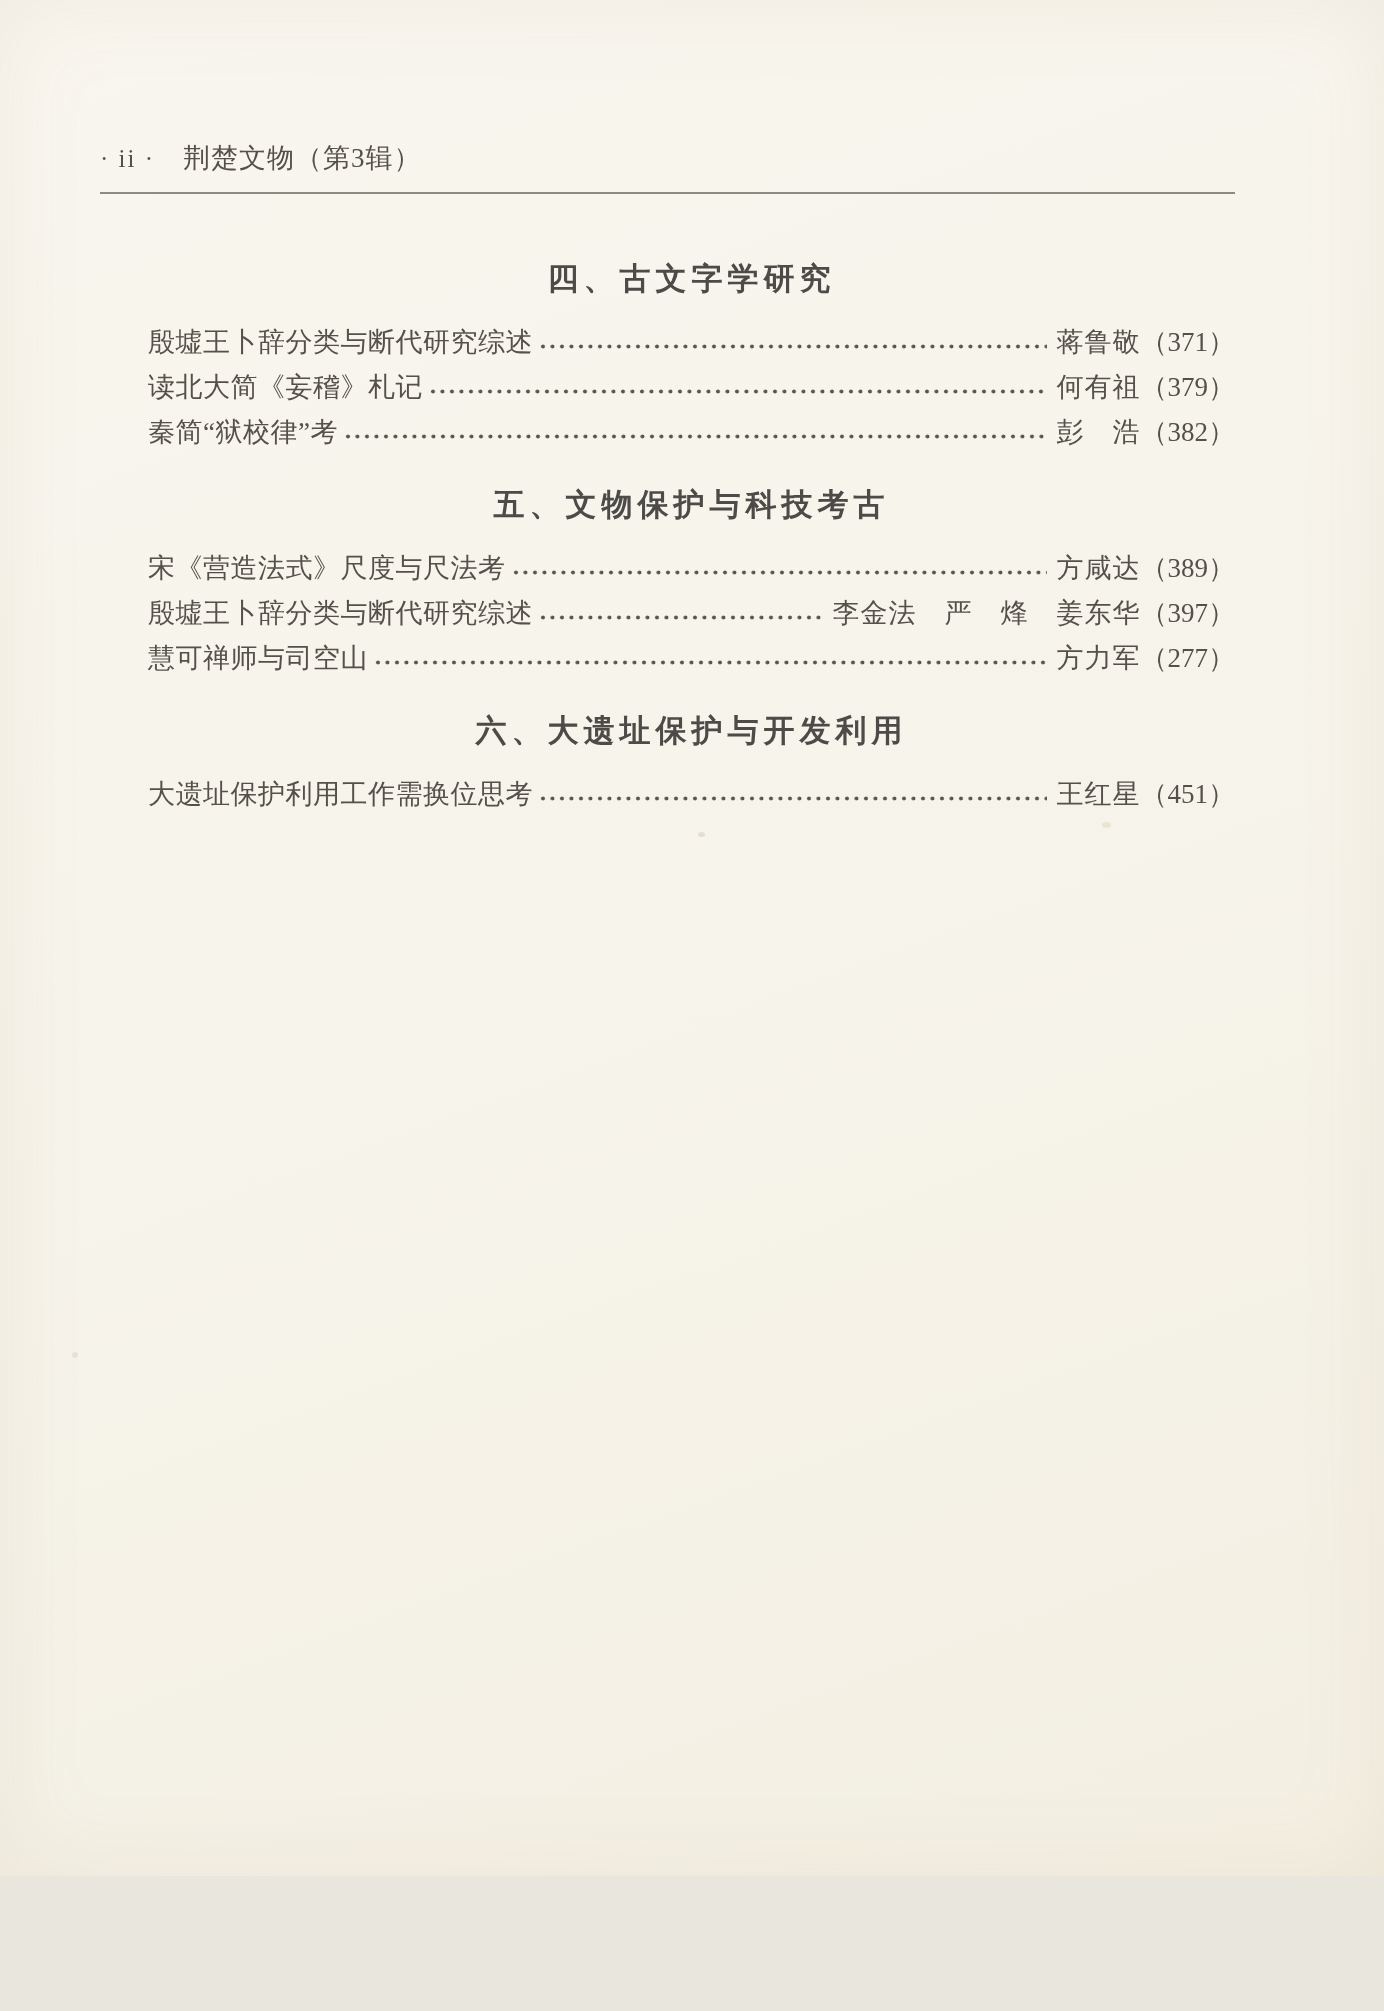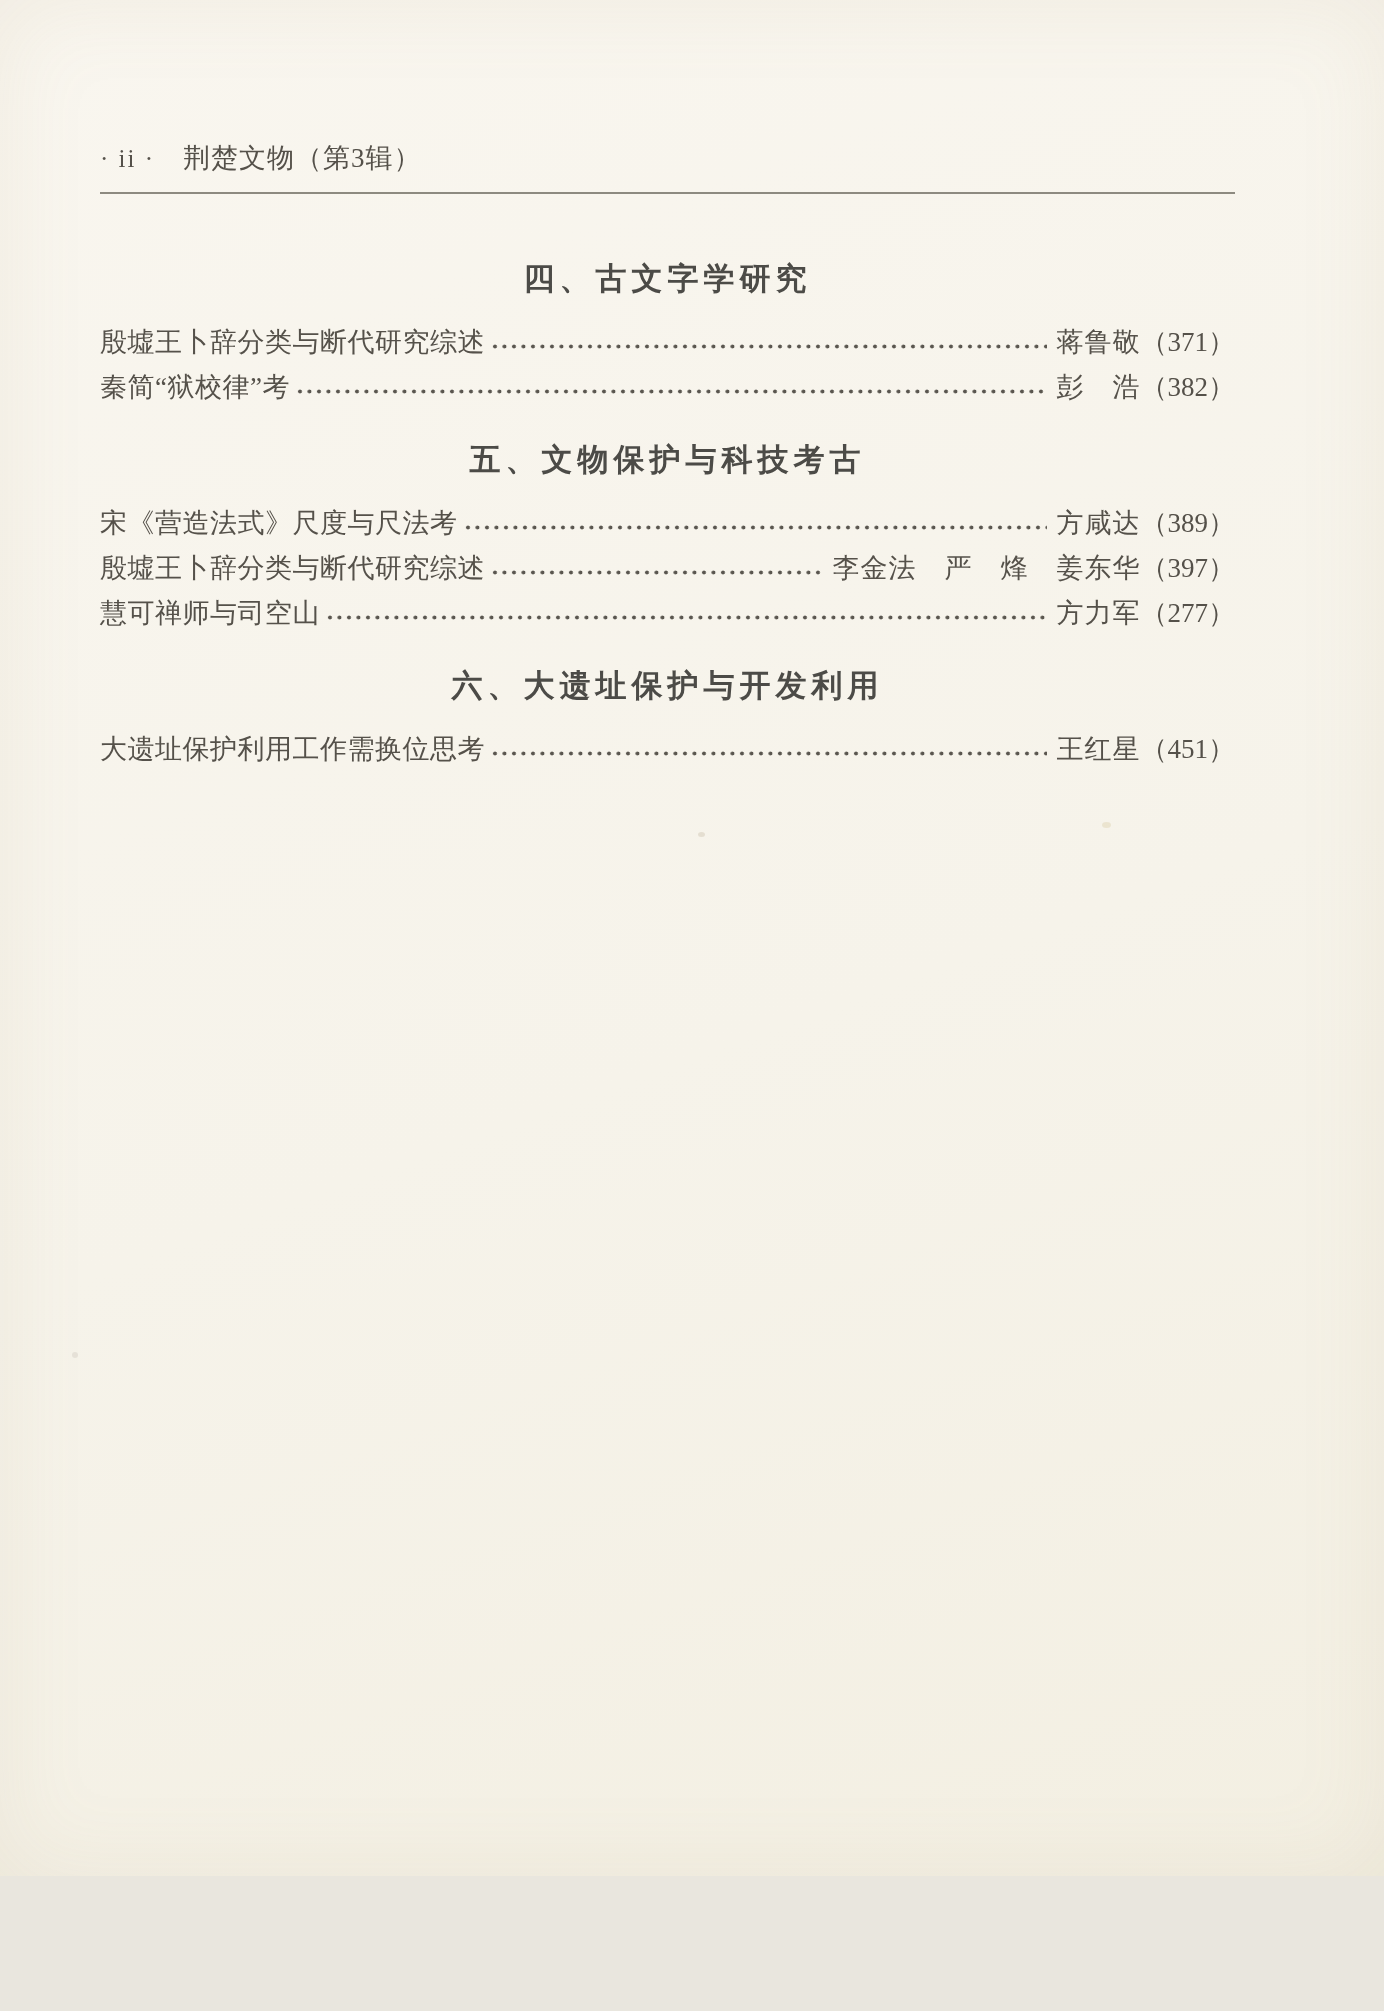--- a/index.html
+++ b/index.html
@@ -33,20 +33,21 @@
     white-space: pre;
   }
   .book-title {
     margin-left: 28px;
     font-size: 27px;
     letter-spacing: 1px;
   }
   
   .toc {
     padding-top: 39px;
+    margin-left: 48px;
   }
   .section-heading {
     margin: 23px 0;
     line-height: 45px;
     text-align: center;
     font-family: "Liberation Sans", "DejaVu Sans", sans-serif;
     font-weight: bold;
     font-size: 31px;
     letter-spacing: 5px;
     color: #4c4b47;
@@ -101,20 +102,26 @@
   <div class="toc-section">
     <div class="section-heading">四、古文字学研究</div>
     <div class="section-entries">
   <div class="toc-entry">
     <span class="entry-title">殷墟王卜辞分类与断代研究综述</span>
     <span class="leader"></span>
     <span class="entry-authors">蒋鲁敬</span>
     <span class="entry-page">（371）</span>
   </div>
 
+  <div class="toc-entry">
+    <span class="entry-title">读北大简《妄稽》札记</span>
+    <span class="leader"></span>
+    <span class="entry-authors">何有祖</span>
+    <span class="entry-page">（379）</span>
+  </div>
 
   <div class="toc-entry">
     <span class="entry-title">秦简“狱校律”考</span>
     <span class="leader"></span>
     <span class="entry-authors">彭　浩</span>
     <span class="entry-page">（382）</span>
   </div>
 </div>
   </div>
 

